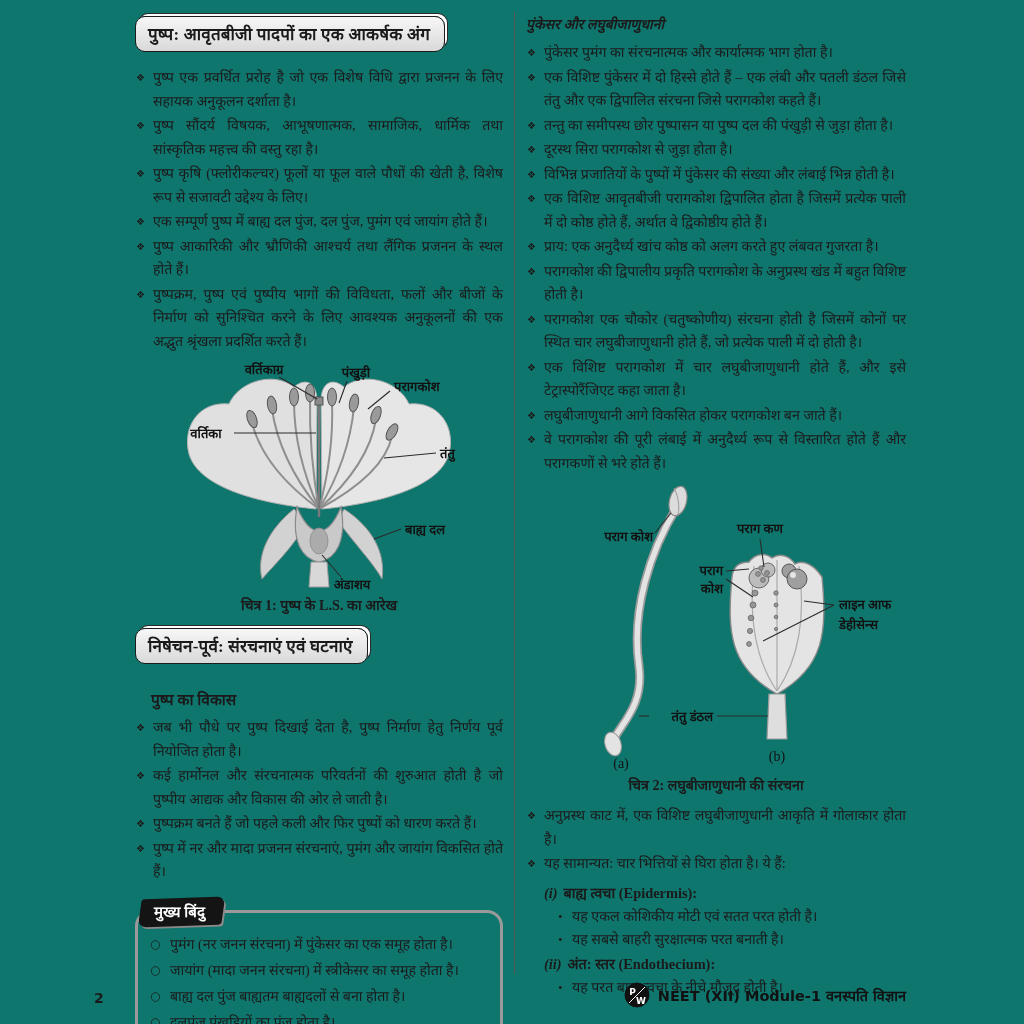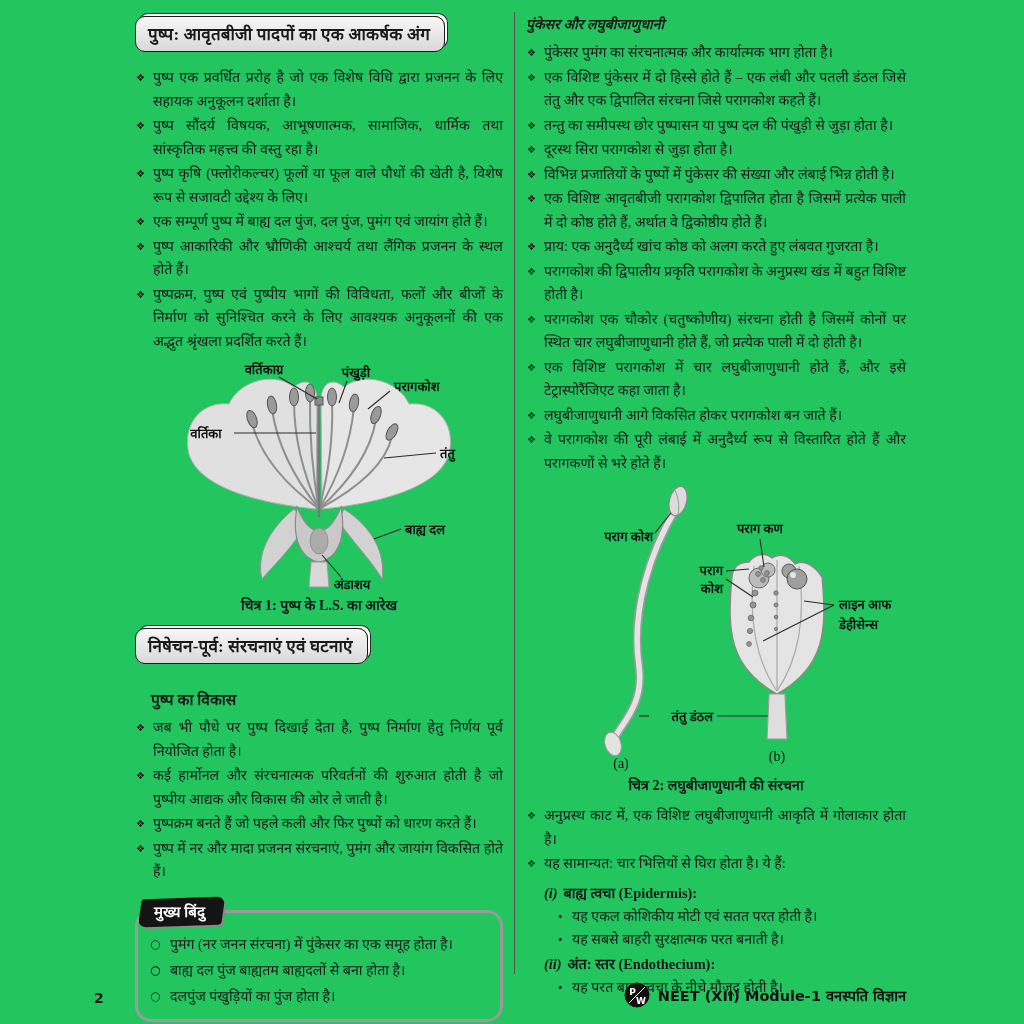--- a/index.html
+++ b/index.html
@@ -1,17 +1,17 @@
 <!DOCTYPE html>
 <html lang="hi"><head>
 <meta charset="utf-8">
 <style>
   html,body{margin:0;padding:0;background:#ffffff;}
   .page{
-    position:relative;width:1024px;height:1024px;background:#22c55e;overflow:hidden;
+    position:relative;width:1024px;height:1024px;background:#0f766e;overflow:hidden;
     font-family:"Liberation Serif","DejaVu Serif",serif;color:#1a1a1a;
   }
   .content{position:absolute;left:135px;top:12px;display:flex;width:772px;}
   .col-left{width:368px;}
   .col-divider{width:1px;background:#555;margin:0 11px;height:962px;}
   .col-right{width:380px;}
 
   
   .section-box{
     position:relative;display:inline-block;margin:4px 0 14px 0;
@@ -166,21 +166,21 @@
         <li><span class="glyph">❖</span><span>जब भी पौधे पर पुष्प दिखाई देता है, पुष्प निर्माण हेतु निर्णय पूर्व नियोजित होता है।</span></li>
         <li><span class="glyph">❖</span><span>कई हार्मोनल और संरचनात्मक परिवर्तनों की शुरुआत होती है जो पुष्पीय आद्यक और विकास की ओर ले जाती है।</span></li>
         <li><span class="glyph">❖</span><span>पुष्पक्रम बनते हैं जो पहले कली और फिर पुष्पों को धारण करते हैं।</span></li>
         <li><span class="glyph">❖</span><span>पुष्प में नर और मादा प्रजनन संरचनाएं, पुमंग और जायांग विकसित होते हैं।</span></li>
       </ul>
 
       <div class="keypoints">
         <div class="kp-tab"><span>मुख्य बिंदु</span></div>
         <ul class="kp-list">
           <li><span class="glyph">○</span><span>पुमंग (नर जनन संरचना) में पुंकेसर का एक समूह होता है।</span></li>
-          <li><span class="glyph">○</span></li>
+          <li><span class="glyph">○</span><span>जायांग (मादा जनन संरचना) में स्त्रीकेसर का समूह होता है।</span></li>
           <li><span class="glyph">○</span><span>बाह्य दल पुंज बाह्यतम बाह्यदलों से बना होता है।</span></li>
           <li><span class="glyph">○</span><span>दलपुंज पंखुड़ियों का पुंज होता है।</span></li>
         </ul>
       </div>
     </div>
 
     <div class="col-divider"></div>
 
     <div class="col-right">
 

